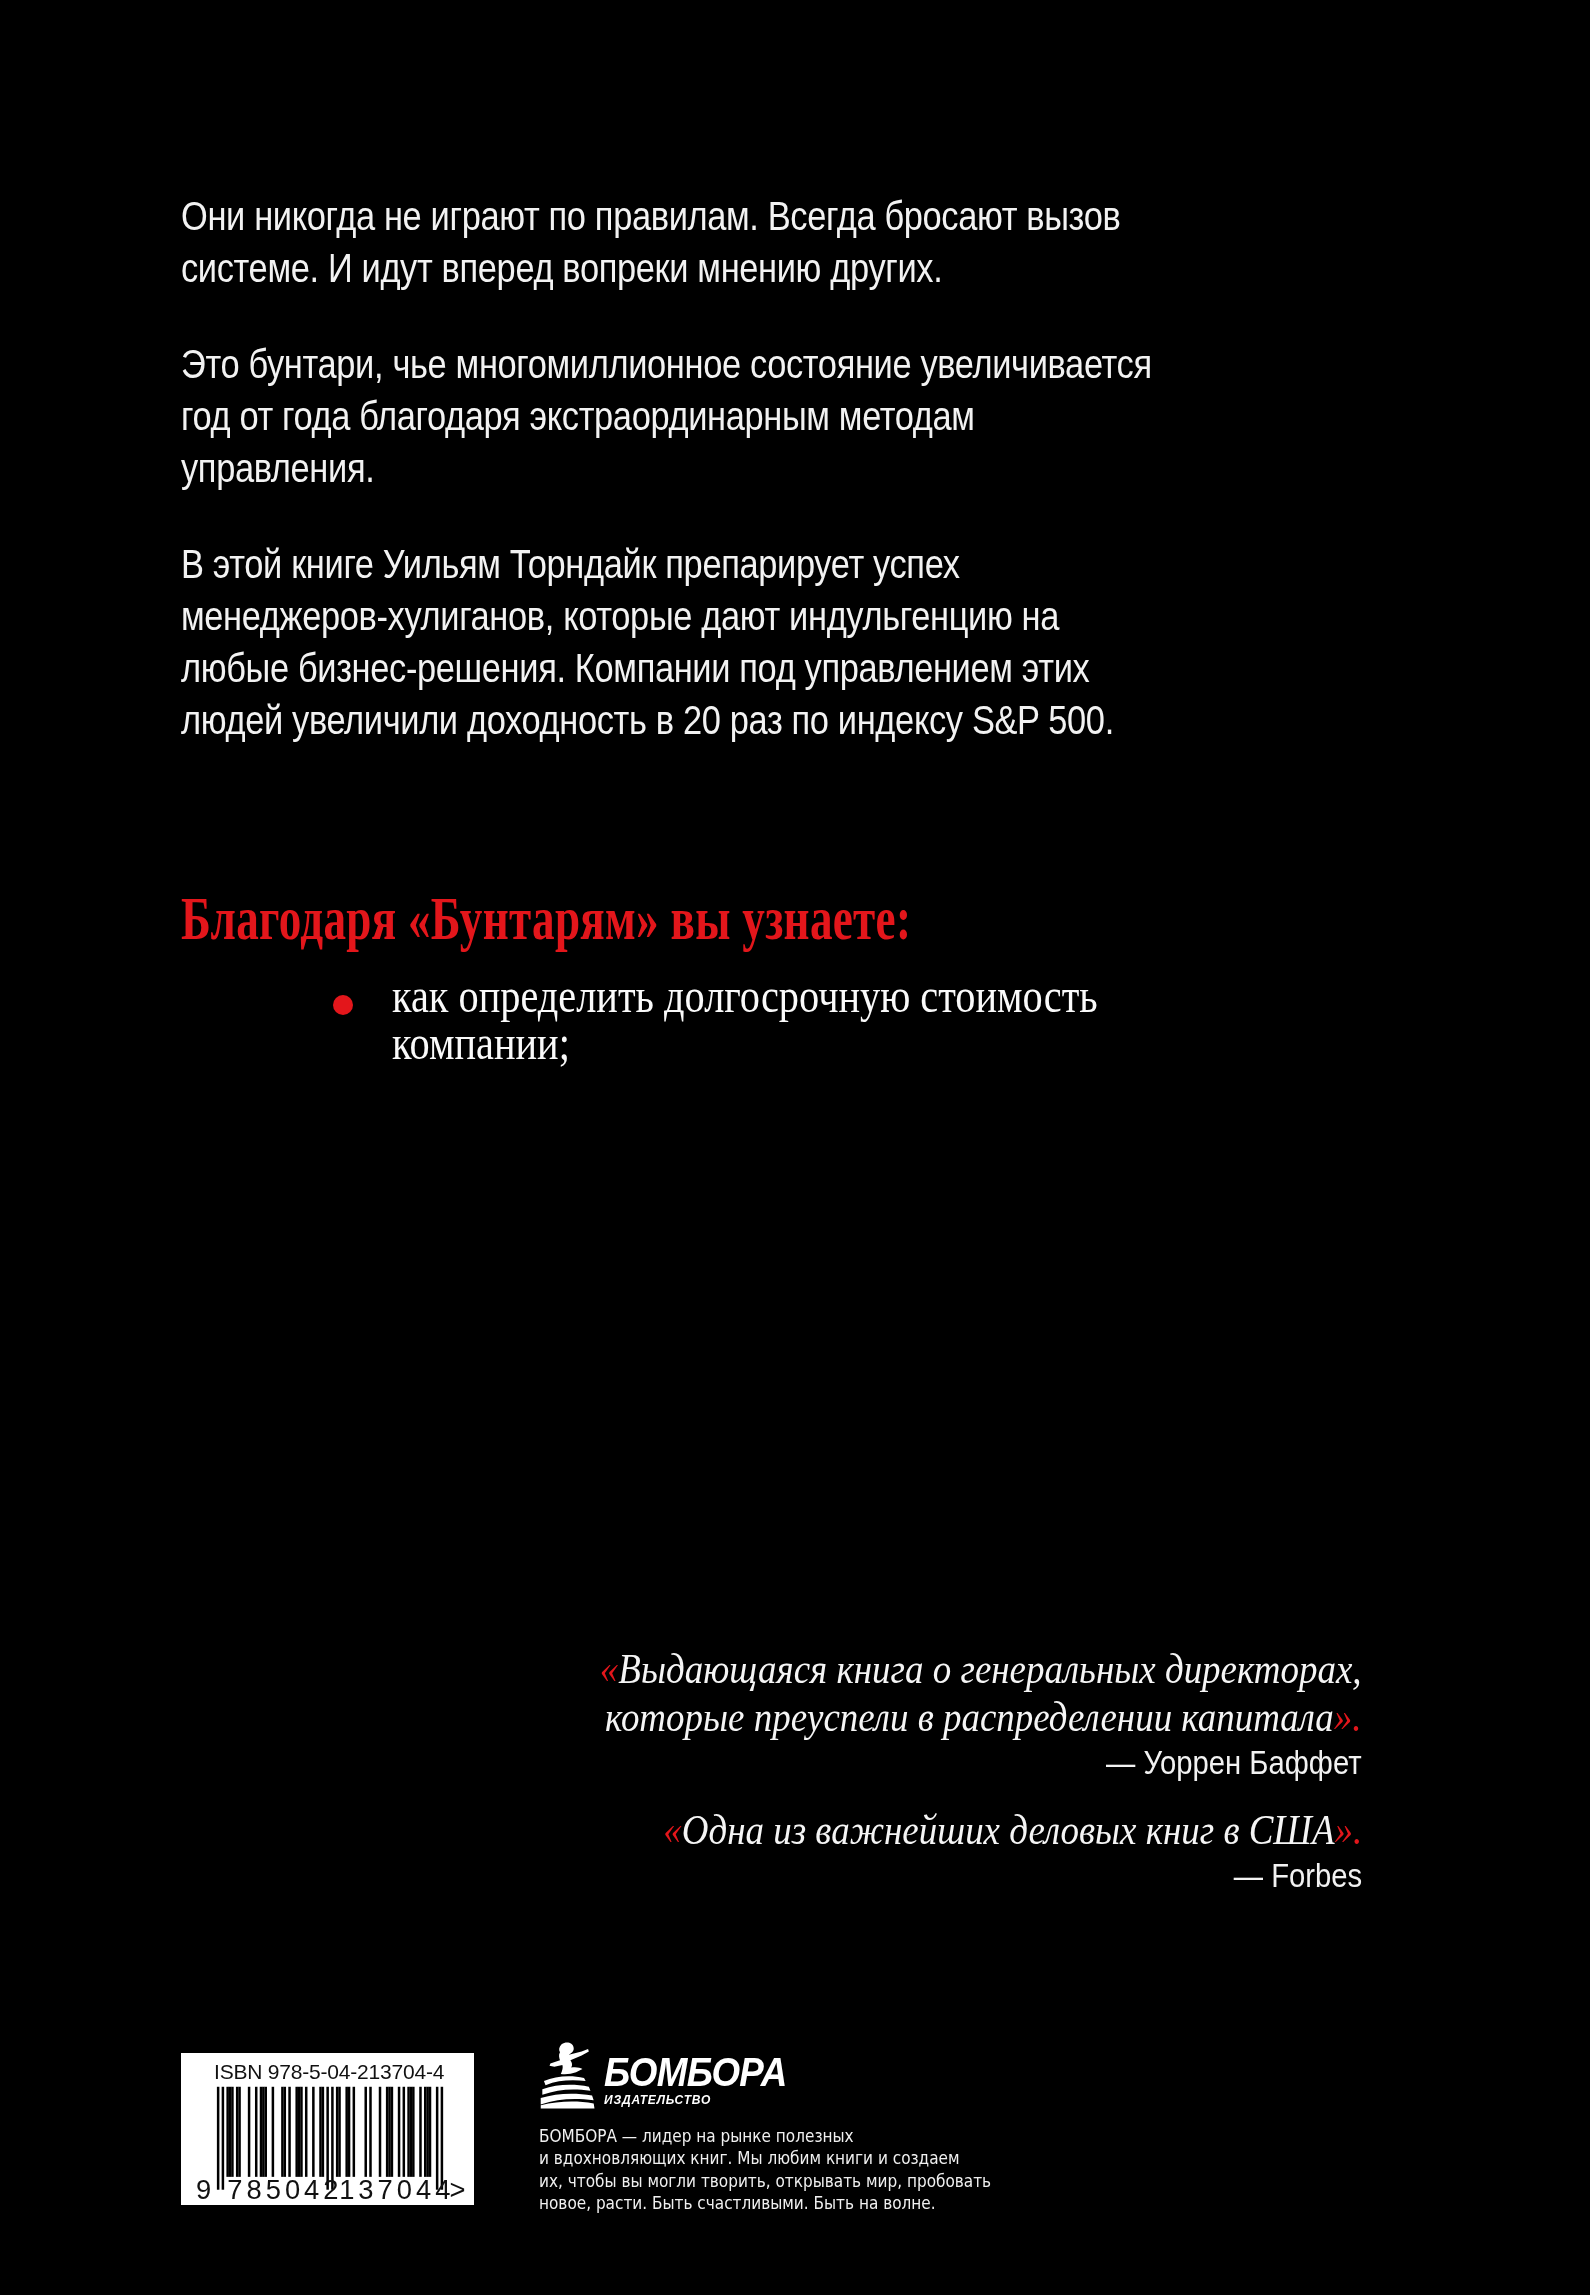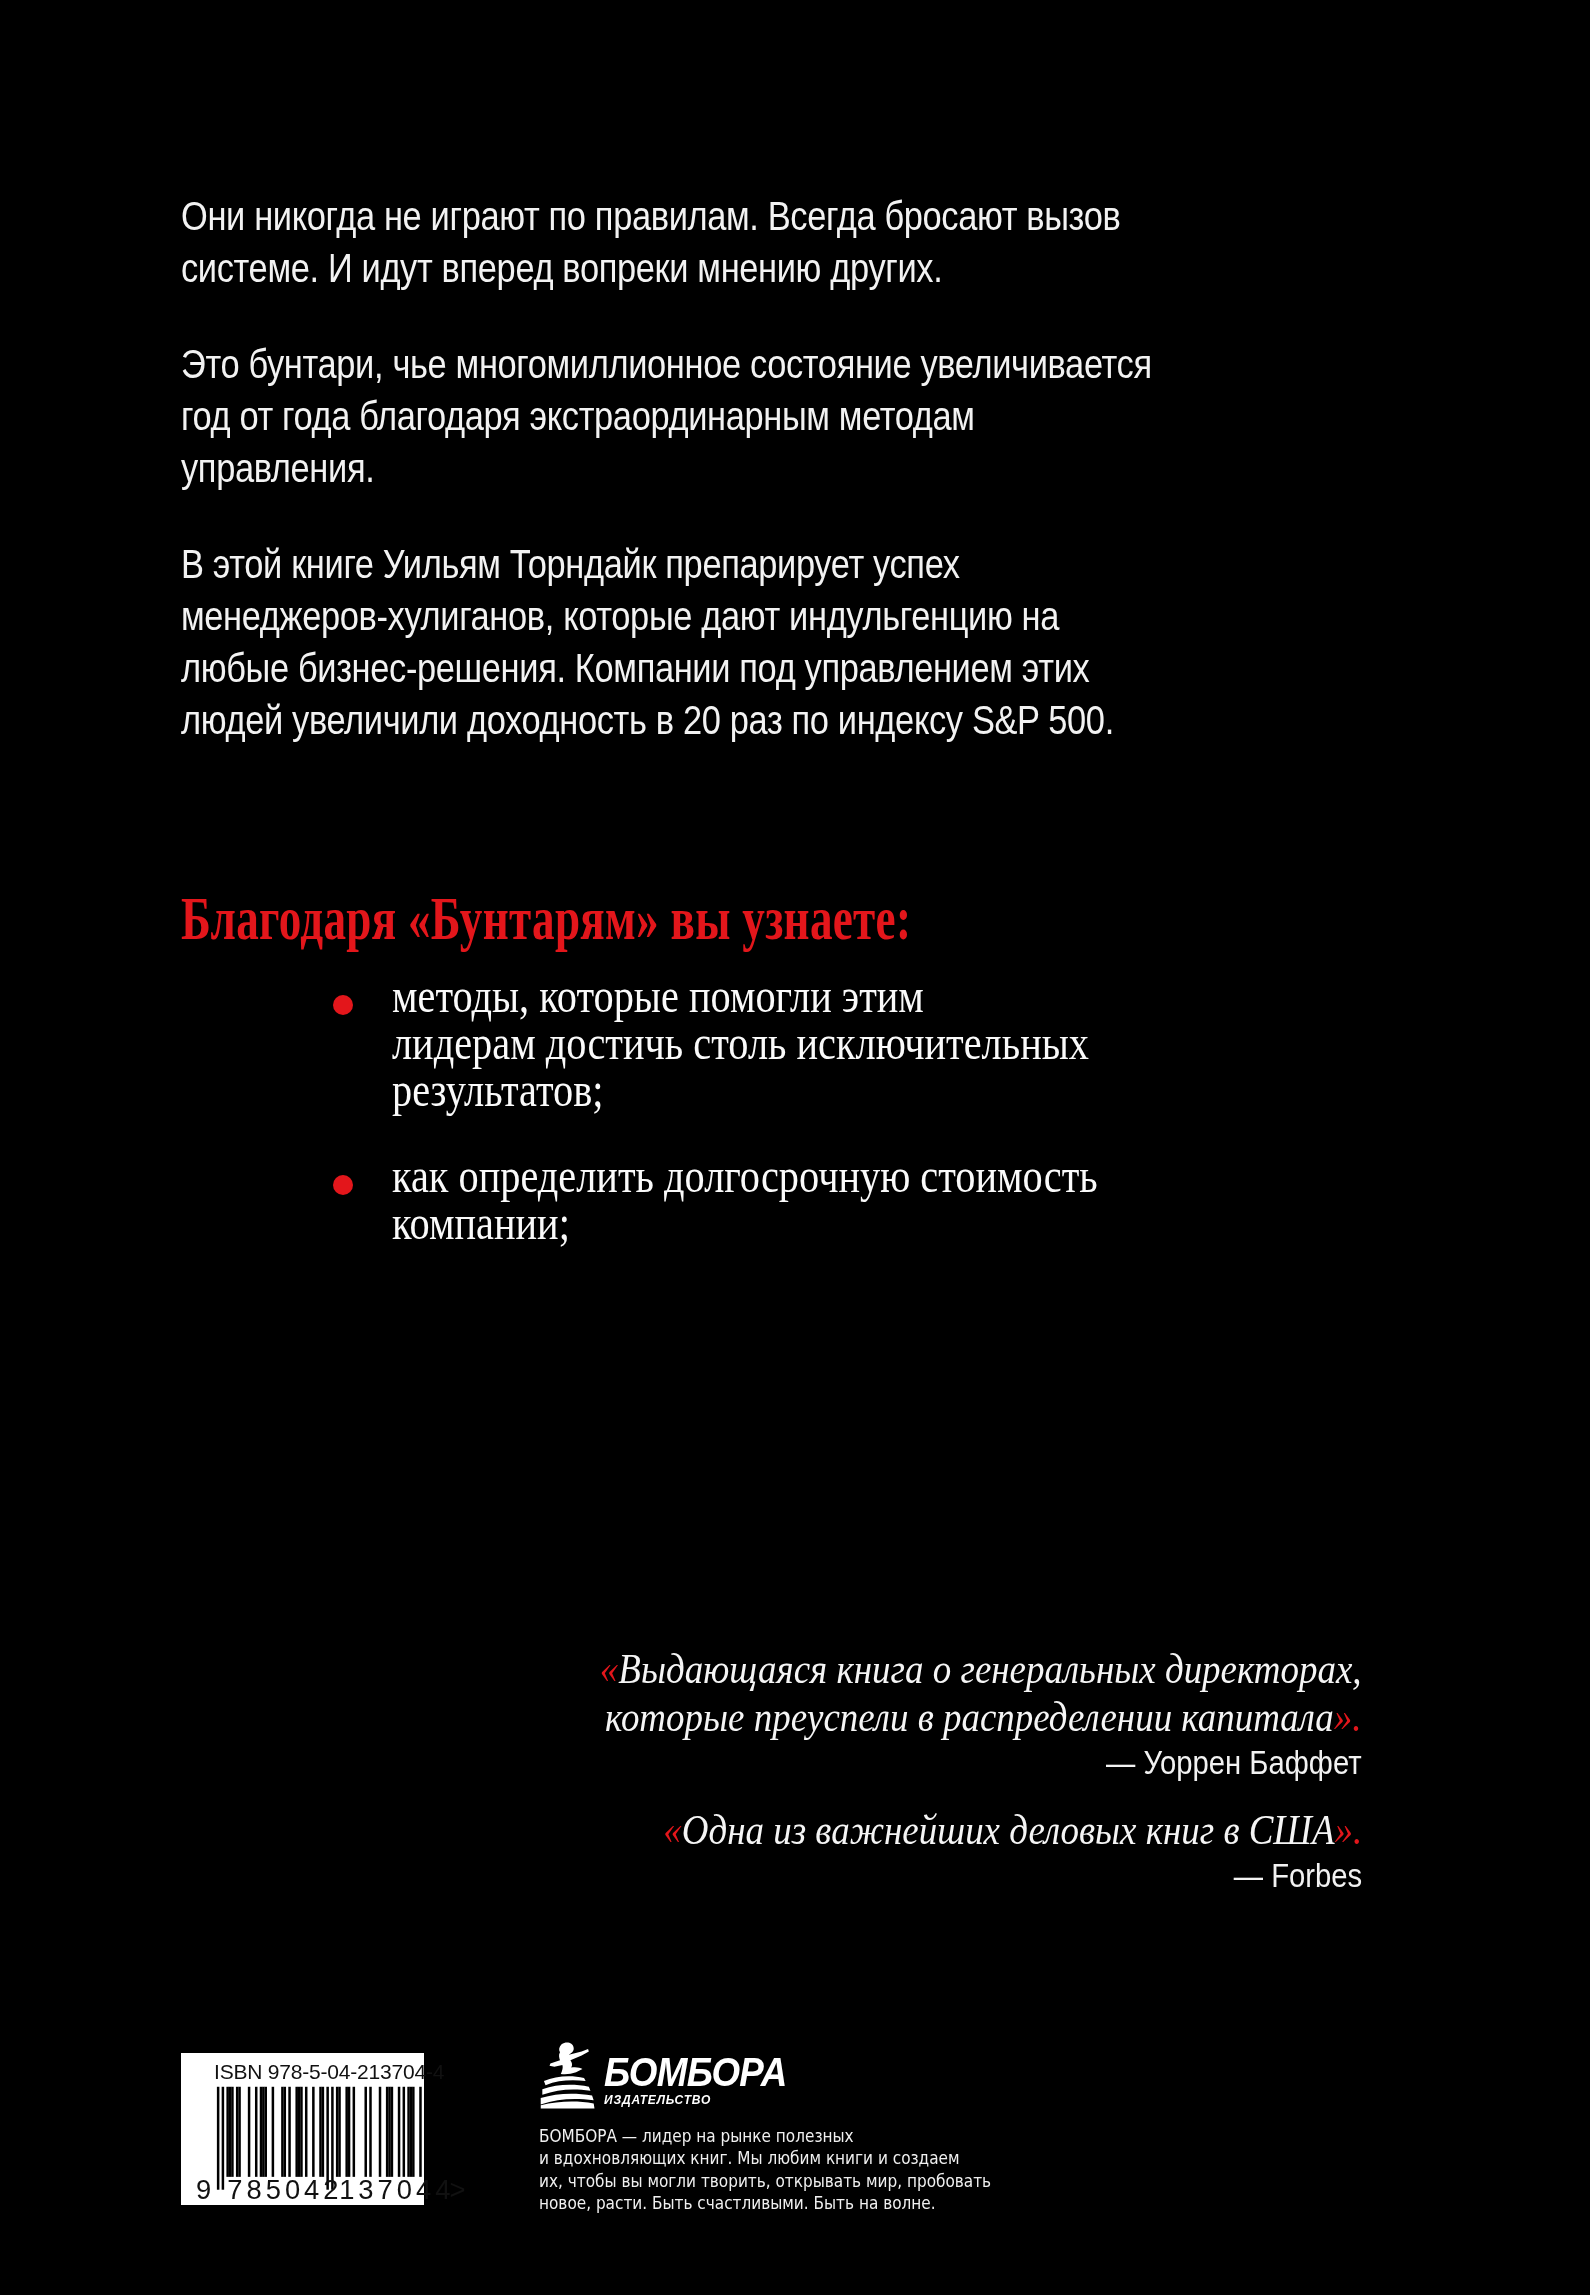--- a/index.html
+++ b/index.html
@@ -20,21 +20,21 @@
 
   .quote { right: 229px; text-align: right; }
   .quote-text { font-family: "Liberation Serif", "DejaVu Serif", serif; font-style: italic; font-size: 42px; line-height: 48px; color: #f5f5f5; white-space: nowrap; transform: scaleX(0.88); transform-origin: right top; }
   .quote-text .line { display: block; }
   .red { color: #e3161b; }
   .attribution { font-family: "Liberation Sans Narrow", "Liberation Sans", sans-serif; font-size: 34px; line-height: 42px; color: #f2f2f2; transform: scaleX(0.86); transform-origin: right top; white-space: nowrap; }
 
   .q1 { top: 1645px; text-align: right; }
   .q2 { top: 1806px; }
 
-  .barcode-box { left: 181px; top: 2053px; width: 243px; height: 152px; background: #fff; }
+  .barcode-box { left: 181px; top: 2053px; width: 293px; height: 152px; background: #fff; }
   .isbn-label { position: absolute; left: 33px; top: 6.5px; font-family: "Liberation Sans", sans-serif; font-size: 21px; color: #111; letter-spacing: -0.2px; white-space: nowrap; }
   .barcode-svg { position: absolute; left: 0; top: 0; }
 
   .publisher { left: 539px; top: 2041px; width: 565px; }
   .logo-row { position: relative; height: 77px; font-style: italic; }
   .logo-mark { position: absolute; left: 0; top: 0; width: 58px; height: 69px; }
   .logo-name { position: absolute; left: 65px; top: 11.3px; font-family: "Liberation Sans", sans-serif; font-weight: bold; font-size: 40px; line-height: 40px; color: #fff; letter-spacing: -0.8px; transform: scaleX(0.92); transform-origin: left top; }
   .logo-sub { position: absolute; left: 65px; top: 53px; font-family: "Liberation Sans", sans-serif; font-weight: bold; font-size: 12px; line-height: 13px; color: #ffffff; letter-spacing: 0.8px; }
   .pub-desc { margin-top: 6.5px; font-family: "DejaVu Sans", sans-serif; font-size: 17px; line-height: 22.6px; color: #f0f0f0; white-space: nowrap; transform: scaleX(0.9); transform-origin: left top; }
   .pub-desc .line { display: block; }
@@ -56,28 +56,20 @@
     <span class="line">В этой книге Уильям Торндайк препарирует успех</span>
     <span class="line">менеджеров-хулиганов, которые дают индульгенцию на</span>
     <span class="line">любые бизнес-решения. Компании под управлением этих</span>
     <span class="line">людей увеличили доходность в 20 раз по индексу S&amp;P 500.</span>
   </p>
 </div>
 
 <div class="abs headline">Благодаря «Бунтарям» вы узнаете:</div>
 
 <div class="abs benefits">
-  <div class="benefit">
-    <span class="bullet"></span>
-    <div class="benefit-text">
-      <span class="line">методы, которые помогли этим</span>
-      <span class="line">лидерам достичь столь исключительных</span>
-      <span class="line">результатов;</span>
-    </div>
-  </div>
   <div class="benefit">
     <span class="bullet"></span>
     <div class="benefit-text">
       <span class="line">как определить долгосрочную стоимость</span>
       <span class="line">компании;</span>
     </div>
   </div>
 </div>
 
 <div class="abs quote q1">

